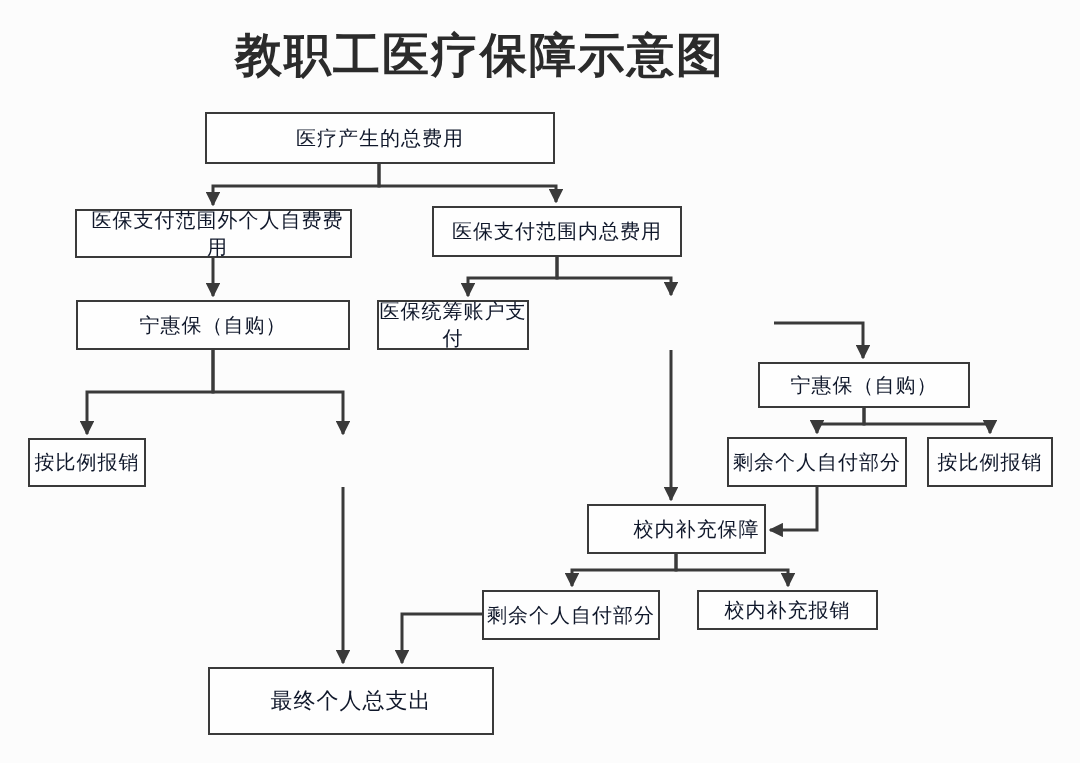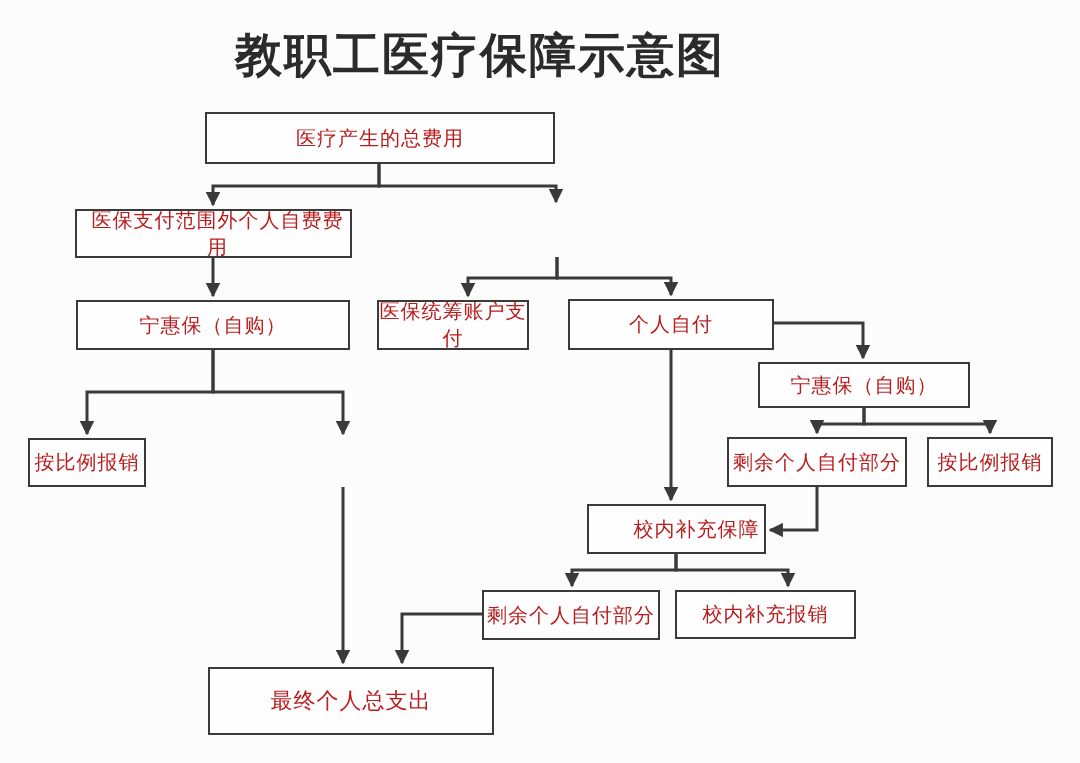--- a/index.html
+++ b/index.html
@@ -39,21 +39,21 @@
     position: absolute;
     z-index: 2;
     box-sizing: border-box;
     background: #fefefe;
     border: 2px solid #3a3a3a;
     display: flex;
     align-items: center;
     justify-content: center;
     text-align: center;
     font-size: 20px;
-    color: #b91c1c;
+    color: #0f172a;
     letter-spacing: 1px;
   }
 </style>
 </head>
 <body>
 
 <div id="canvas">
 
   <div class="diagram-title">教职工医疗保障示意图</div>
 
@@ -84,32 +84,32 @@
   </svg>
 
   <div class="node" style="left:205px; top:112px; width:350px; height:52px;">
     <span>医疗产生的总费用</span>
   </div>
 
   <div class="node" style="left:75px; top:209px; width:277px; height:49px;padding-left:8px;">
     <span>医保支付范围外个人自费费用</span>
   </div>
 
+  <div class="node" style="left:432px; top:206px; width:250px; height:51px;">
+    <span>医保支付范围内总费用</span>
+  </div>
 
   <div class="node" style="left:76px; top:300px; width:274px; height:50px;">
     <span>宁惠保（自购）</span>
   </div>
 
   <div class="node" style="left:377px; top:300px; width:152px; height:50px;">
     <span>医保统筹账户支付</span>
   </div>
 
-  <div class="node" style="left:568px; top:299px; width:206px; height:51px;">
-    <span>个人自付</span>
-  </div>
 
   <div class="node" style="left:758px; top:362px; width:212px; height:46px;">
     <span>宁惠保（自购）</span>
   </div>
 
   <div class="node" style="left:28px; top:438px; width:118px; height:49px;">
     <span>按比例报销</span>
   </div>
 
 
@@ -122,21 +122,21 @@
   </div>
 
   <div class="node" style="left:587px; top:504px; width:179px; height:50px;padding-left:40px;">
     <span>校内补充保障</span>
   </div>
 
   <div class="node" style="left:482px; top:590px; width:178px; height:50px;">
     <span>剩余个人自付部分</span>
   </div>
 
-  <div class="node" style="left:675px; top:590px; width:181px; height:49px;">
+  <div class="node" style="left:697px; top:590px; width:181px; height:40px;">
     <span>校内补充报销</span>
   </div>
 
   <div class="node" style="left:200px; top:667px; width:286px; height:68px; font-size:22px;margin-left:8px;">
     <span>最终个人总支出</span>
   </div>
 
 </div>
 
 </body></html>

